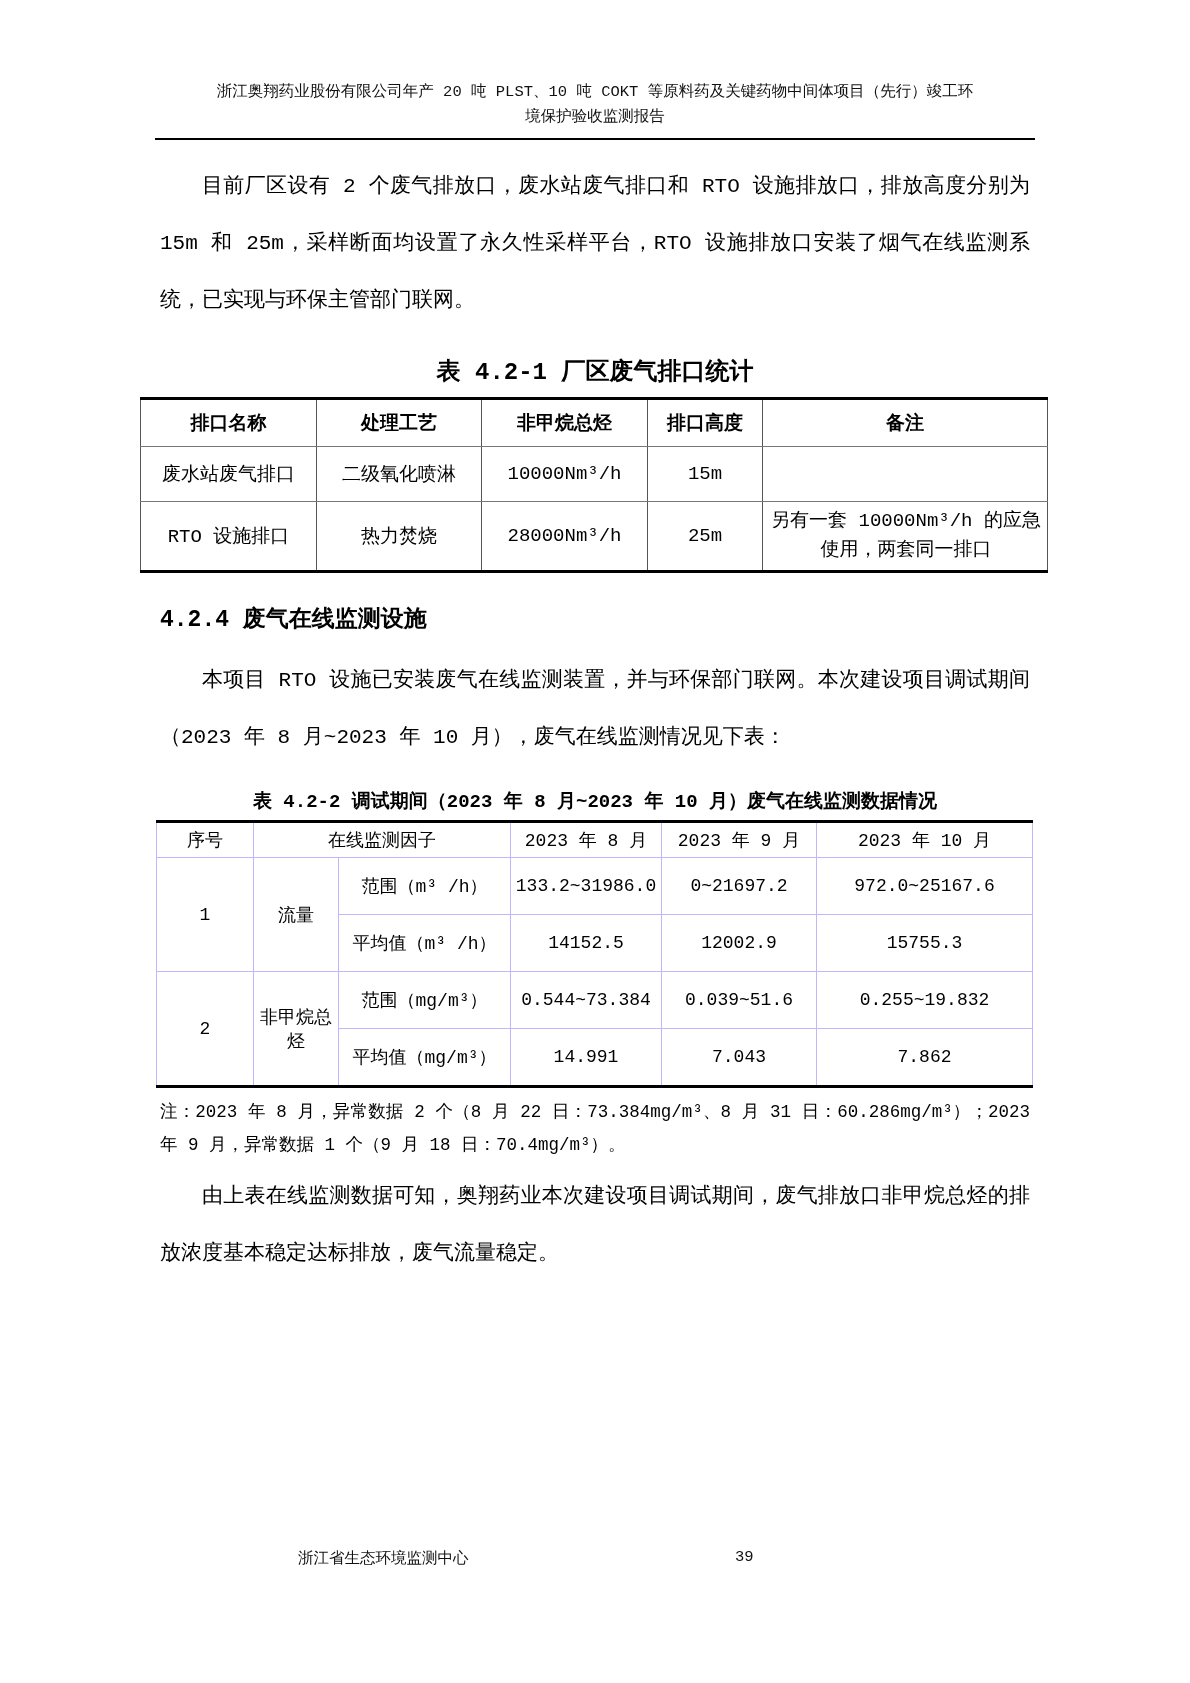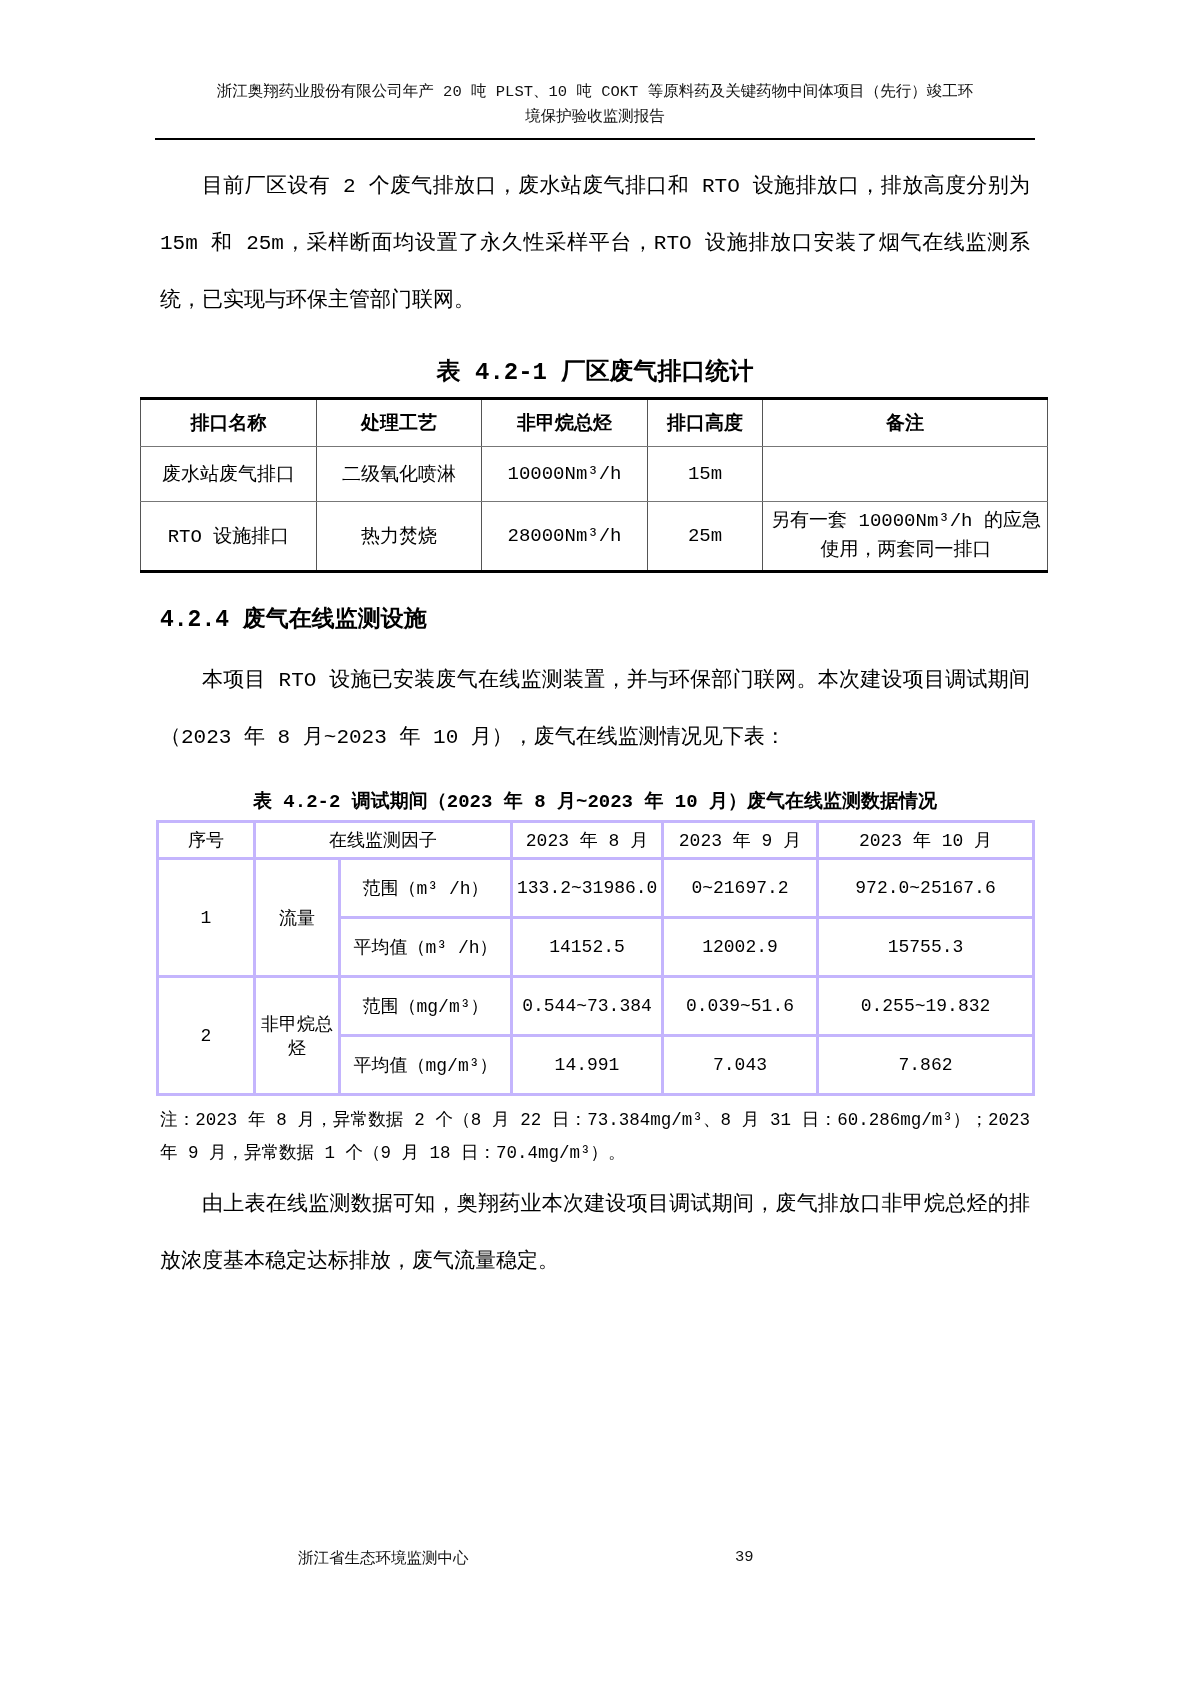--- a/index.html
+++ b/index.html
@@ -84,21 +84,21 @@
   .t1 td { height: 50px; }
   .t1 .remark-cell { text-align: center; padding-left: 6px; line-height: 29px; }
   .t1 tr.tall td { height: 64px; }
 
   .t2 {
     width: 876px;
     margin-left: -4px;
     font-size: 18px;
   }
   .t2 th, .t2 td {
-    border: 3px solid #c4b5fd;
+    border: 1px solid #c4b5fd;
     text-align: center;
     vertical-align: middle;
     padding: 2px 4px;
     font-weight: normal;
   }
   .t2 th { height: 30px; }
   .t2 td { height: 52px; }
 
   .note-text {
     font-size: 17.5px;

